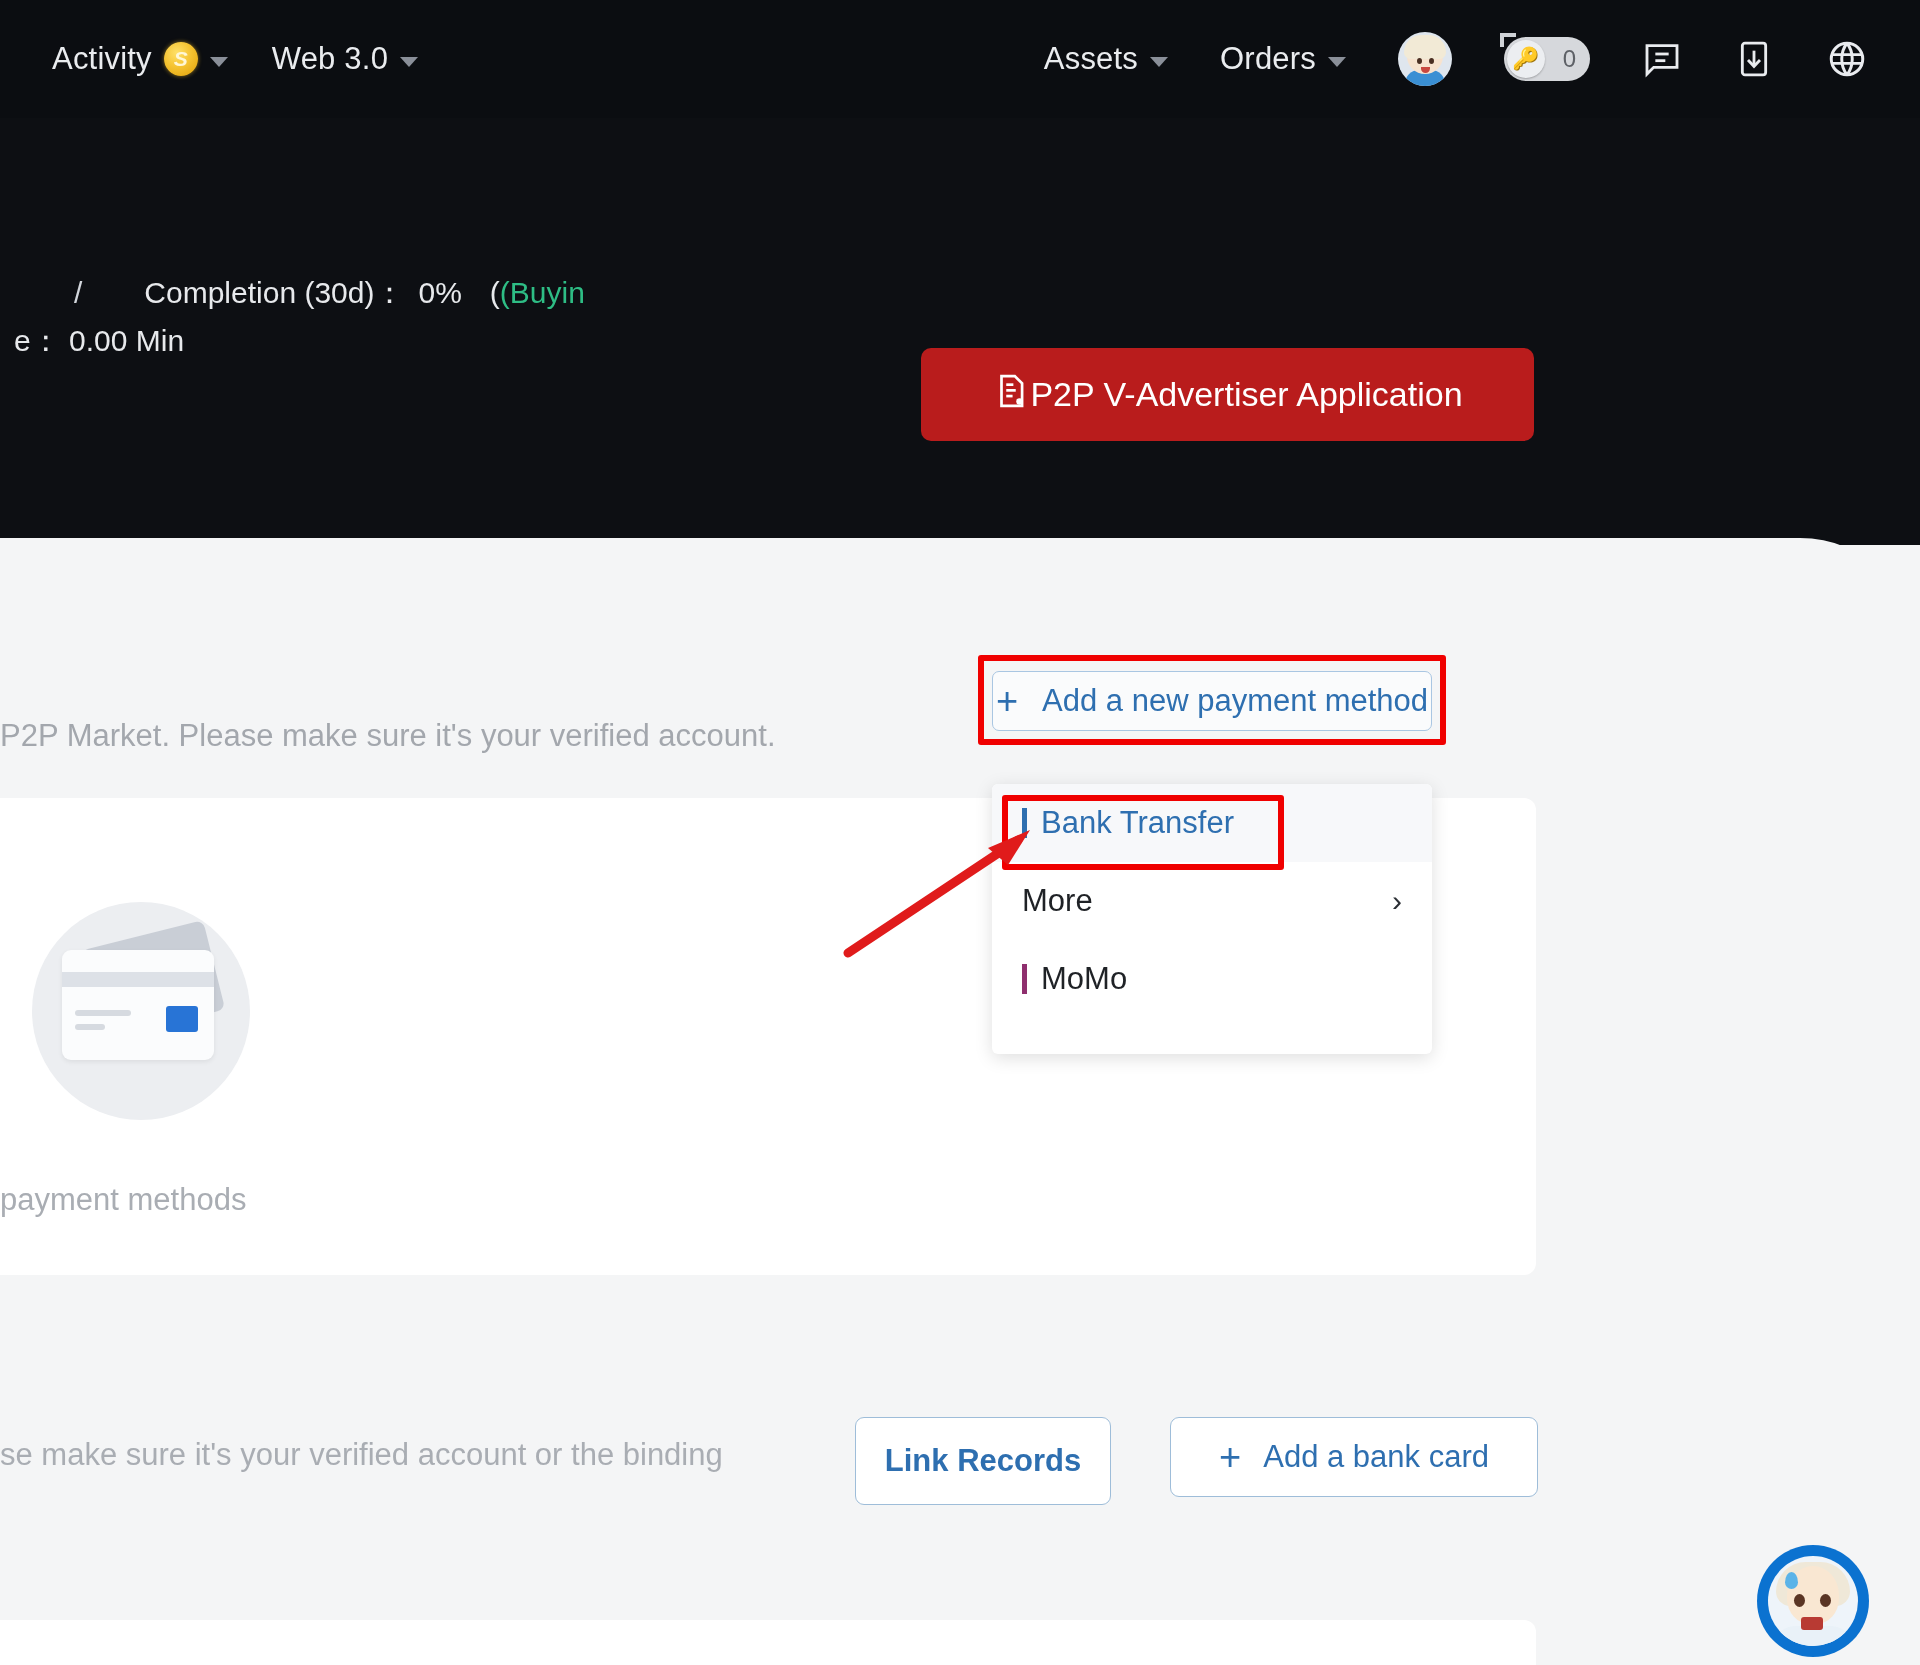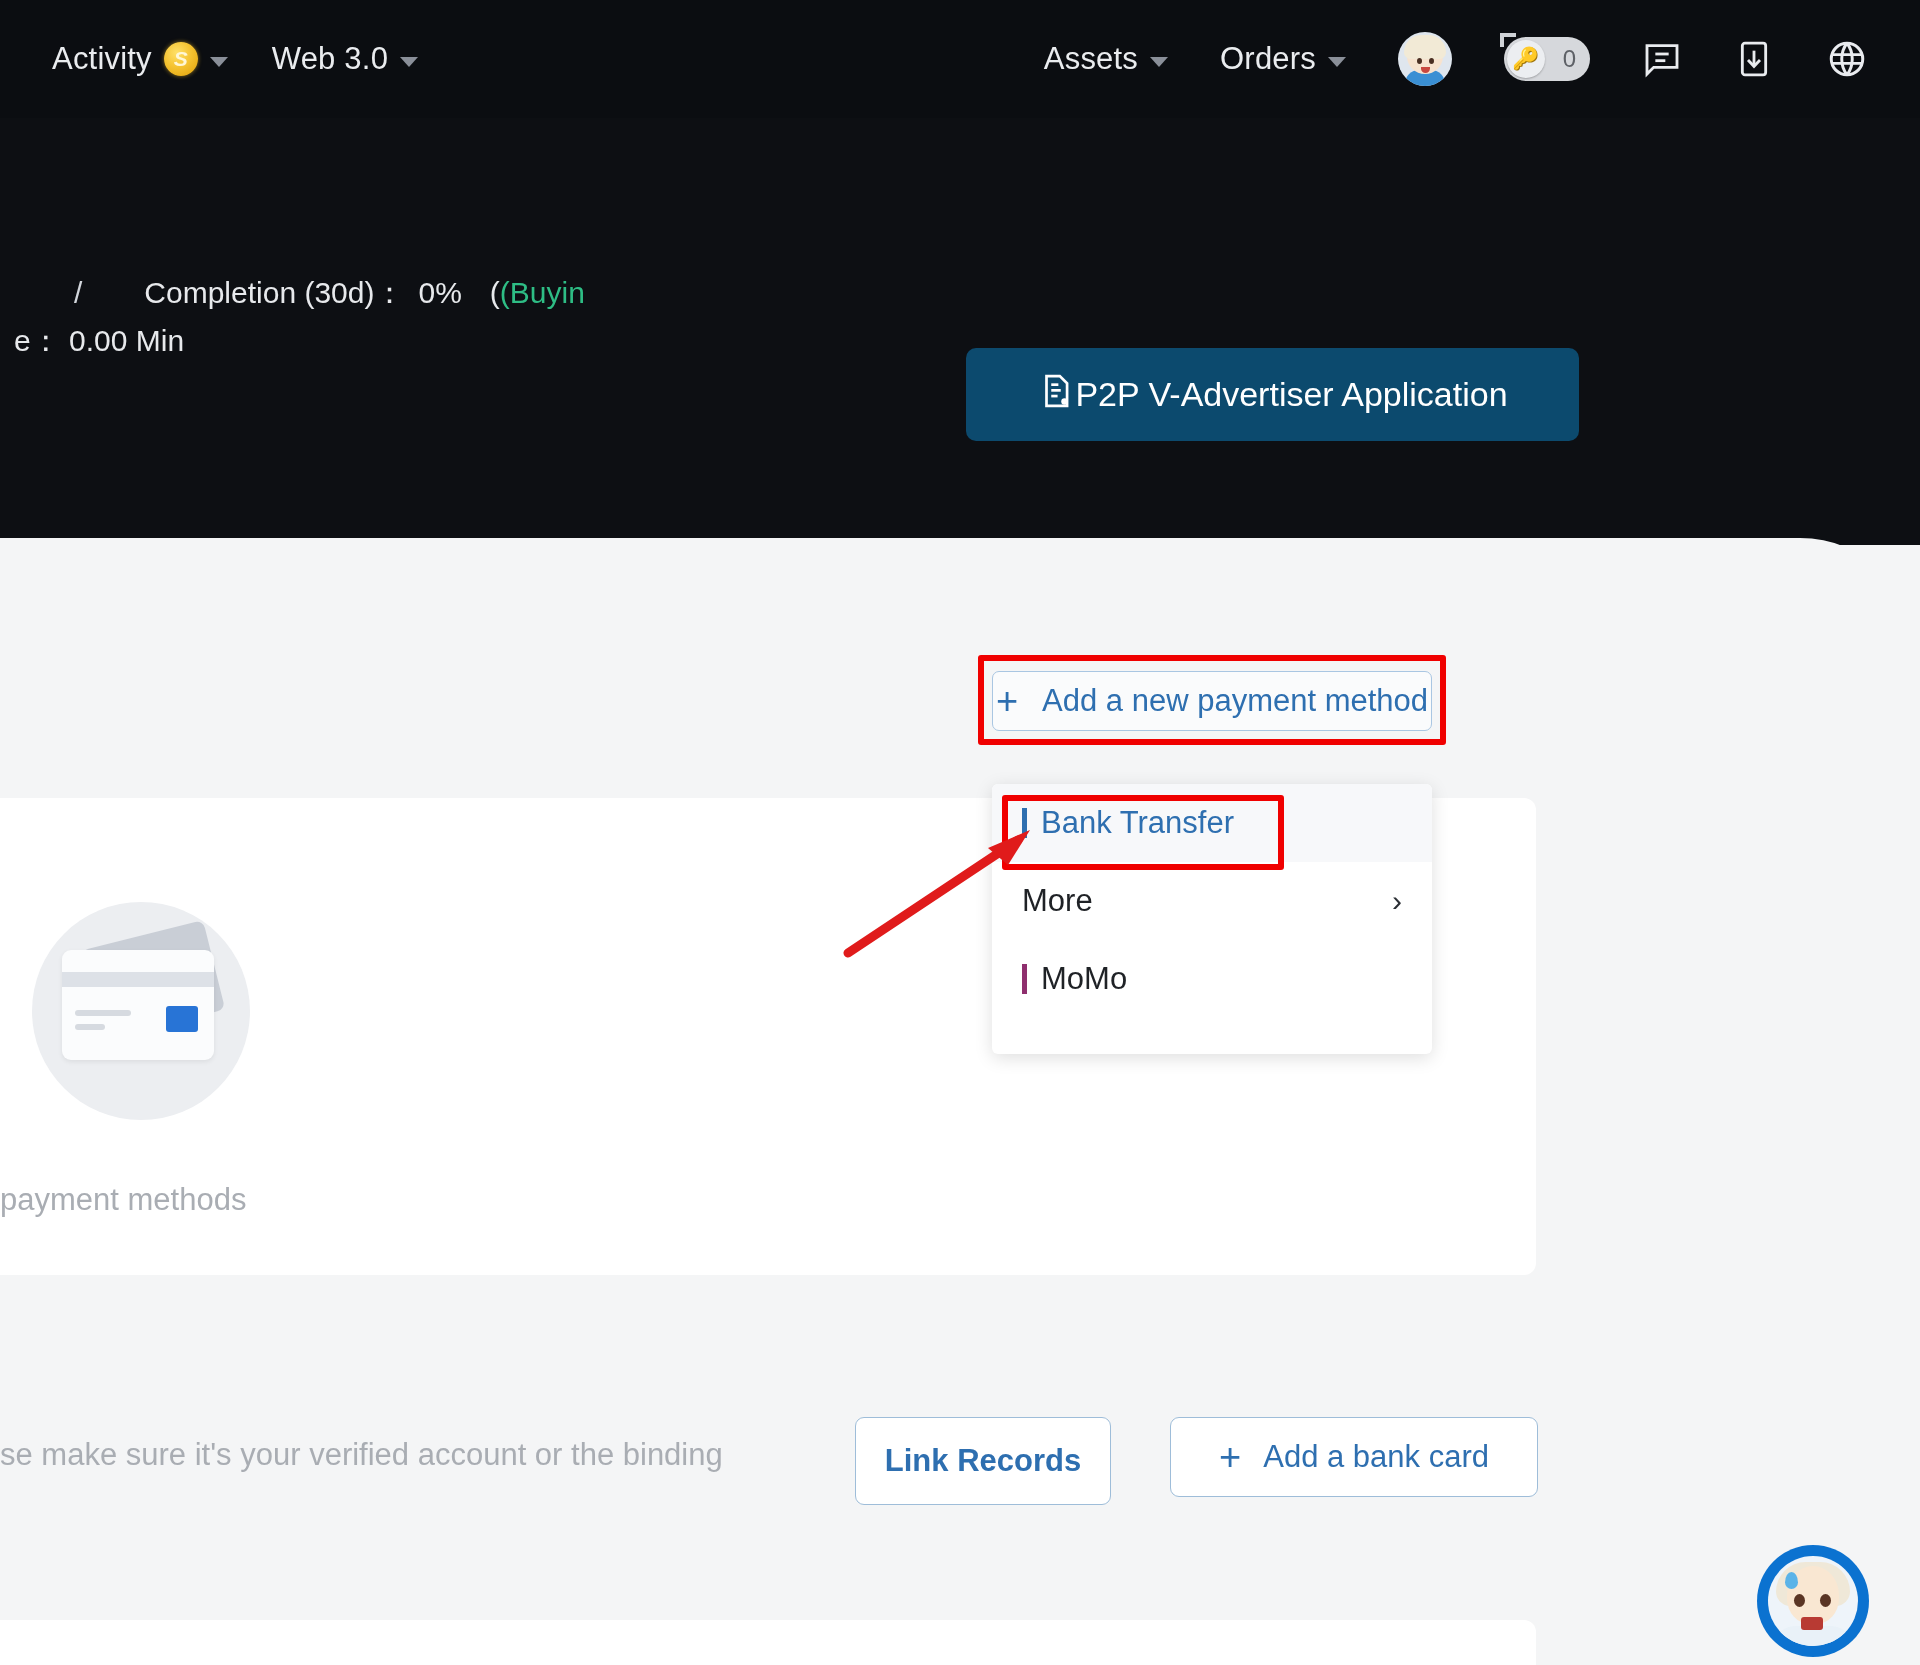--- a/index.html
+++ b/index.html
@@ -200,32 +200,31 @@
   .stat-gap { display: inline-block; width: 14px; }
   .stat-green { color: #2ebd85; }
   .stats-line2 { margin-top: 14px; padding-left: 14px; color: #e7e9ec; }
 
   .p2p-btn {
     position: absolute;
     left: 921px;
     top: 348px;
     width: 613px;
     height: 93px;
-    background: #0c4a6e;
+    background: #b91c1c;
     border: none;
     border-radius: 10px;
     color: #ffffff;
     font-family: "Liberation Sans", sans-serif;
     font-size: 34px;
     display: flex;
     align-items: center;
     justify-content: center;
     cursor: pointer;
     white-space: nowrap;
-    margin-left: 45px;
   }
 
   
   .content-panel {
     position: absolute;
     left: 0;
     top: 538px;
     width: 1920px;
     height: 1127px;
     background: #f4f5f6;
@@ -605,20 +604,21 @@
           <line x1="9" y1="15.2" x2="13" y2="15.2"></line>
           <circle cx="17.4" cy="18.6" r="2.1" fill="#ffffff" stroke="none"></circle>
         </svg>
       </span>
       <span>P2P V-Advertiser Application</span>
     </button>
   </div>
 
   <div class="content-panel"></div>
 
+  <div class="notice-line">P2P Market. Please make sure it's your verified account.</div>
 
   <div class="white-card-top"></div>
 
   <div class="empty-illustration">
     <div class="empty-circle"></div>
     <div class="card-back"></div>
     <div class="card-front">
       <div class="card-stripe"></div>
       <div class="card-line a"></div>
       <div class="card-line b"></div>

